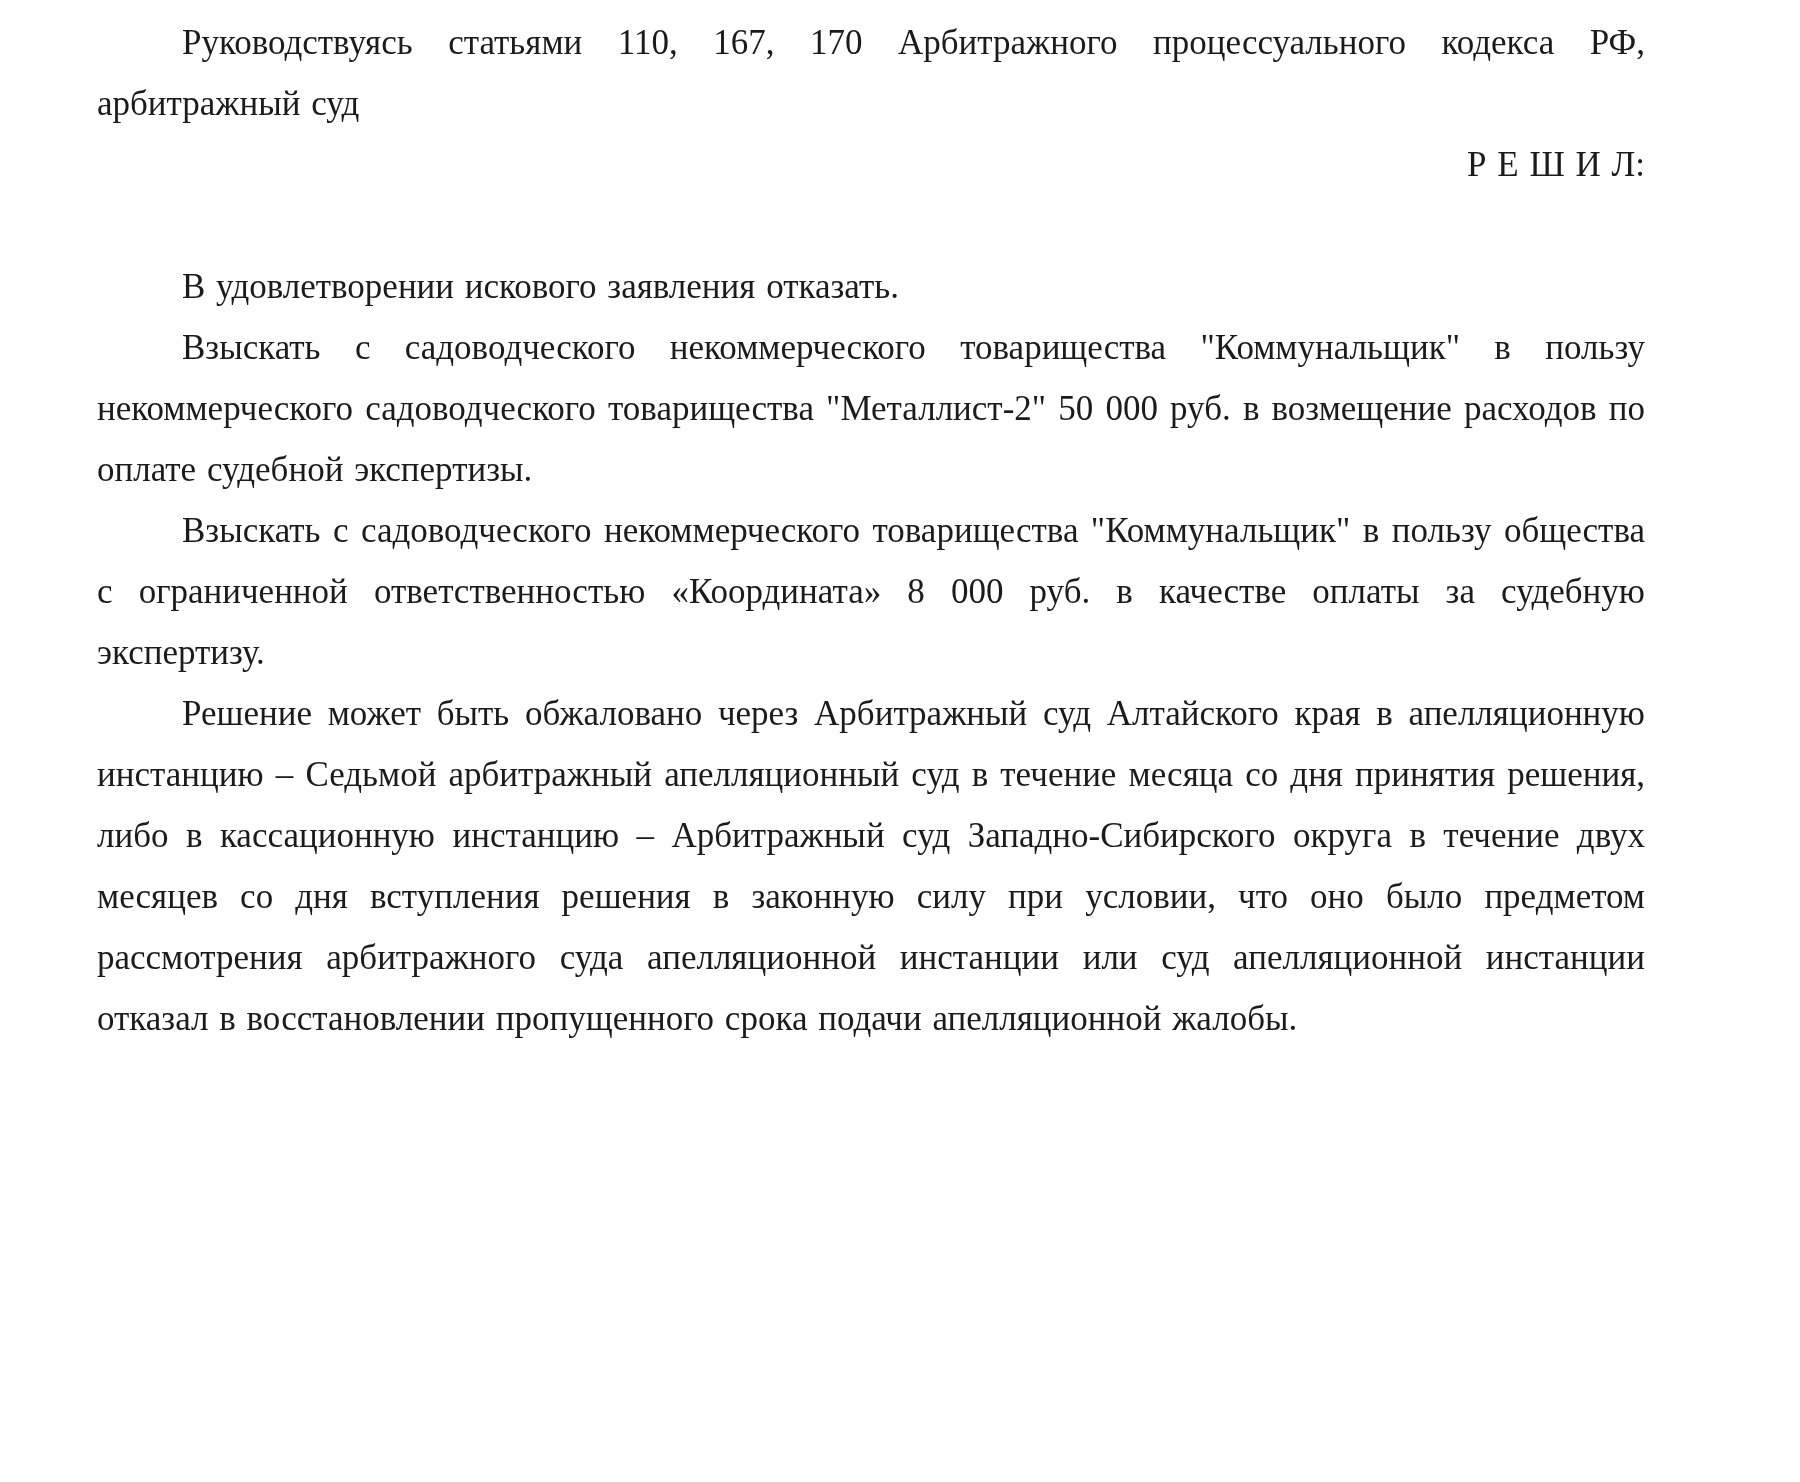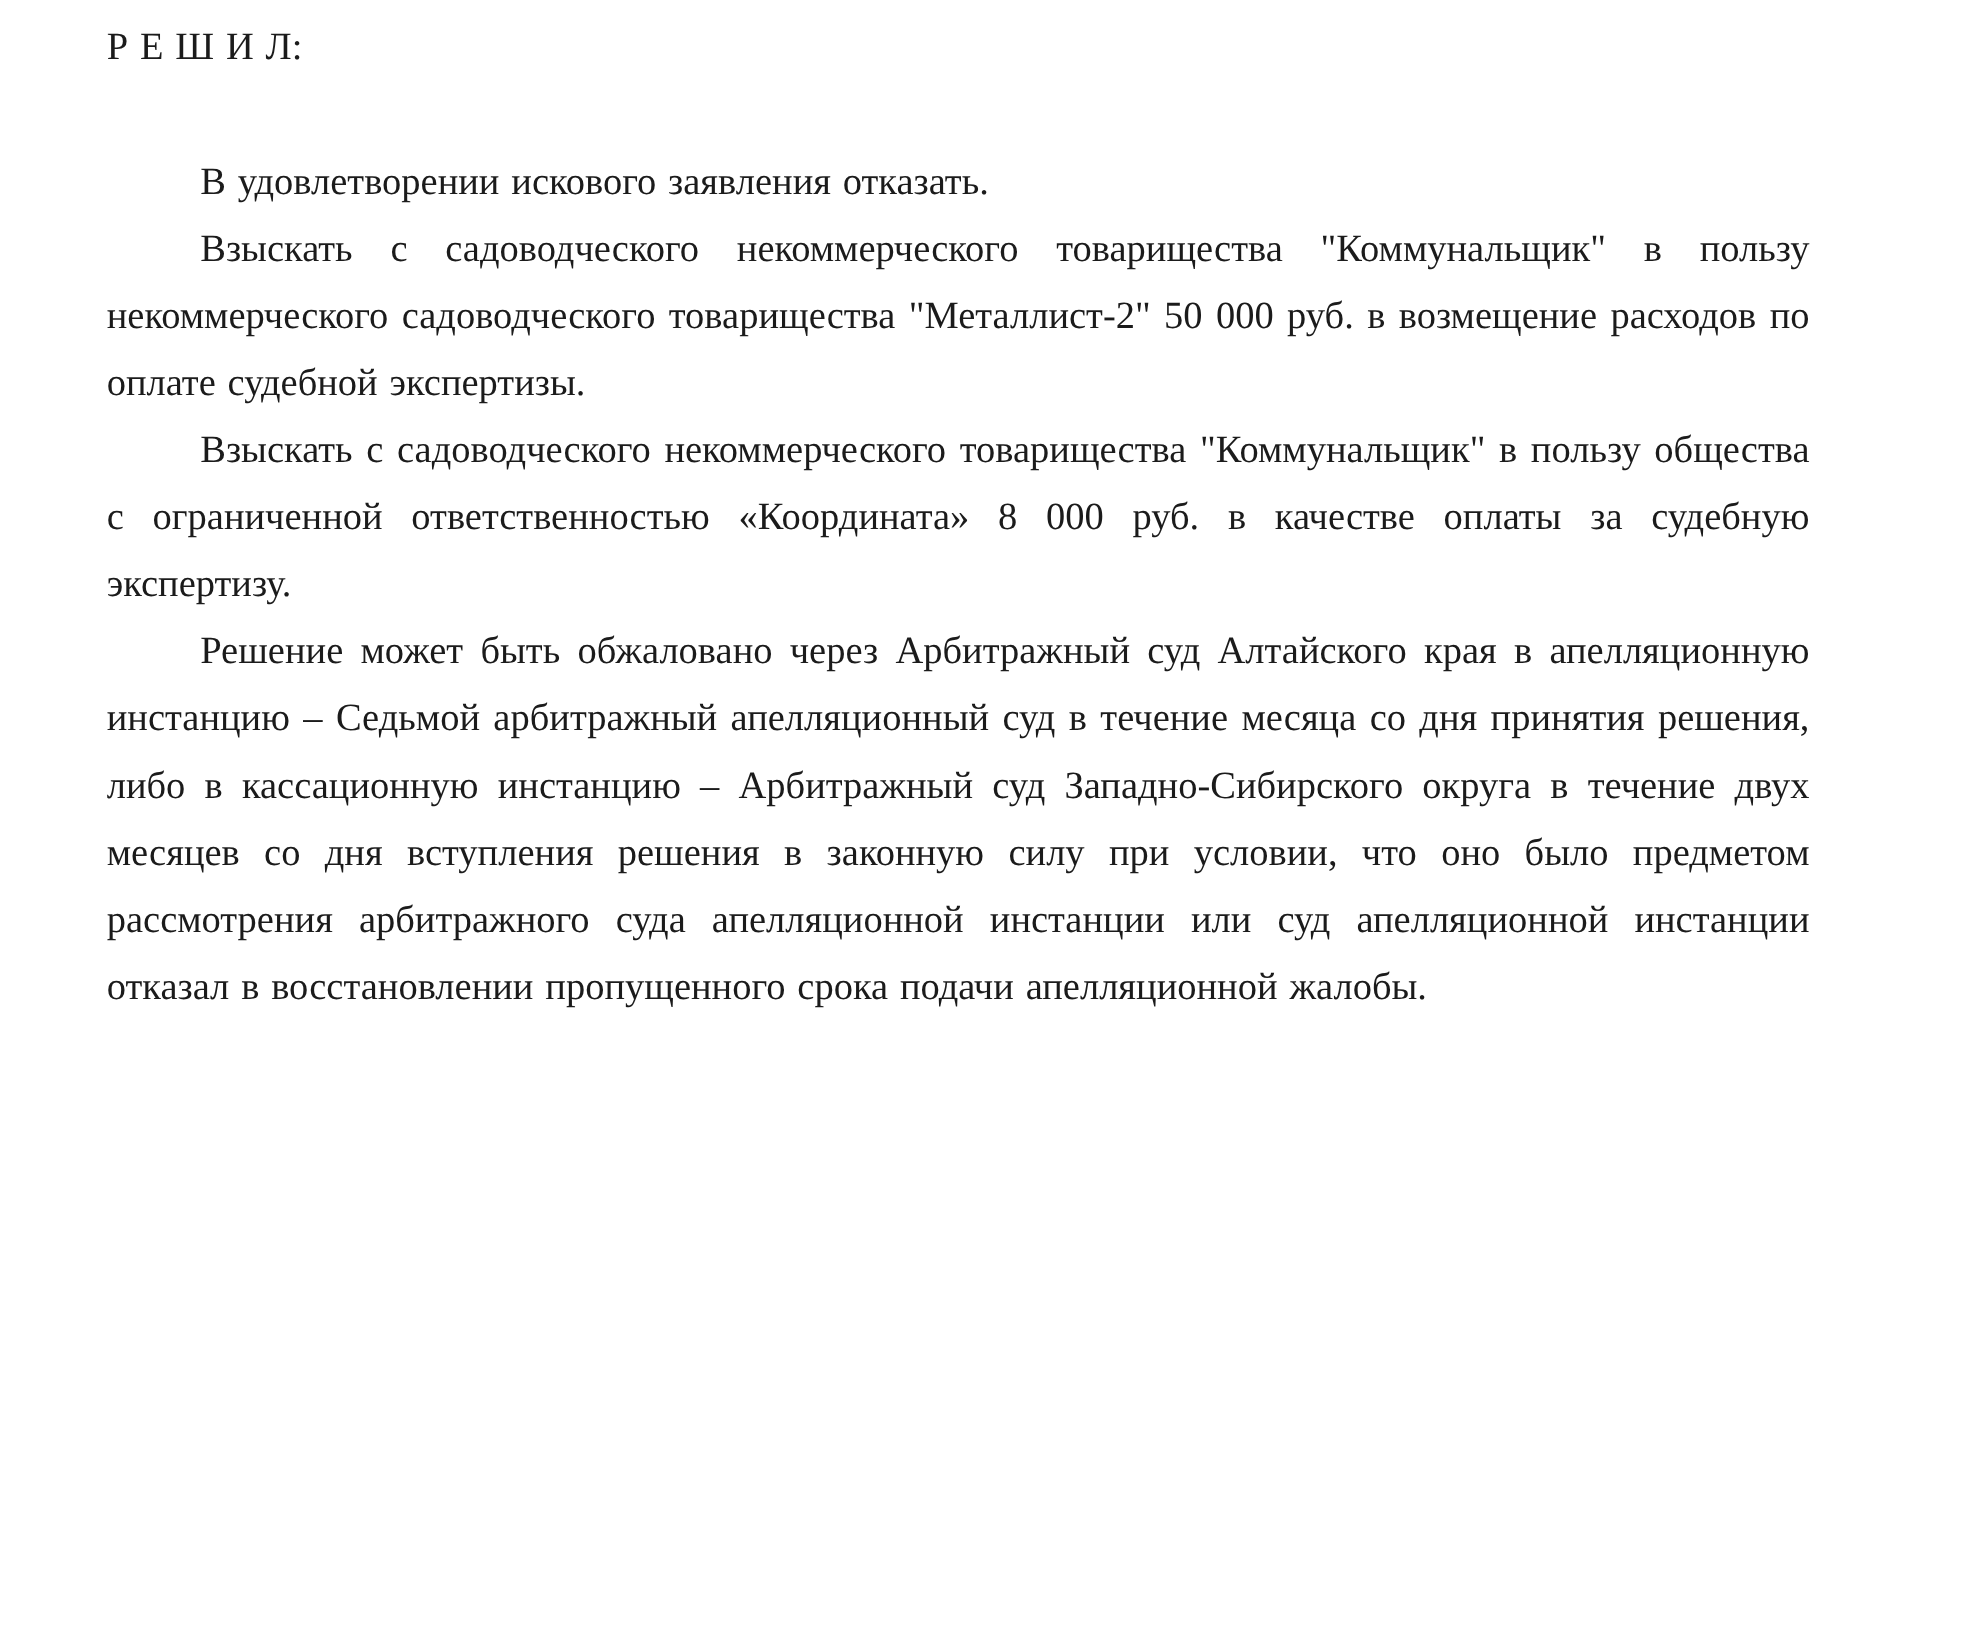--- a/index.html
+++ b/index.html
@@ -21,28 +21,29 @@
     overflow: hidden;
   }
   .para {
     margin: 0;
     text-align: justify;
     text-indent: 85px;
     word-spacing: 2px;
   }
   .heading {
     margin: 0 0 61px 0;
-    text-align: left;
+    text-align: right;
     text-indent: 0;
   }
 </style>
 </head>
 <body>
 
 <div class="page">
+  <p class="para">Руководствуясь статьями 110, 167, 170 Арбитражного процессуального кодекса РФ, арбитражный суд</p>
 
   <p class="para heading">Р Е Ш И Л:</p>
 
   <div>
     <p class="para">В удовлетворении искового заявления отказать.</p>
     <p class="para">Взыскать с садоводческого некоммерческого товарищества "Коммунальщик" в пользу некоммерческого садоводческого товарищества "Металлист-2" 50&nbsp;000 руб. в возмещение расходов по оплате судебной экспертизы.</p>
     <p class="para">Взыскать с садоводческого некоммерческого товарищества "Коммунальщик" в пользу общества с ограниченной ответственностью «Координата» 8&nbsp;000 руб. в качестве оплаты за судебную экспертизу.</p>
     <p class="para">Решение может быть обжаловано через Арбитражный суд Алтайского края в апелляционную инстанцию – Седьмой арбитражный апелляционный суд в течение месяца со дня принятия решения, либо в кассационную инстанцию – Арбитражный суд Западно-Сибирского округа в течение двух месяцев со дня вступления решения в законную силу при условии, что оно было предметом рассмотрения арбитражного суда апелляционной инстанции или суд апелляционной инстанции отказал в восстановлении пропущенного срока подачи апелляционной жалобы.</p>
   </div>
 </div>

